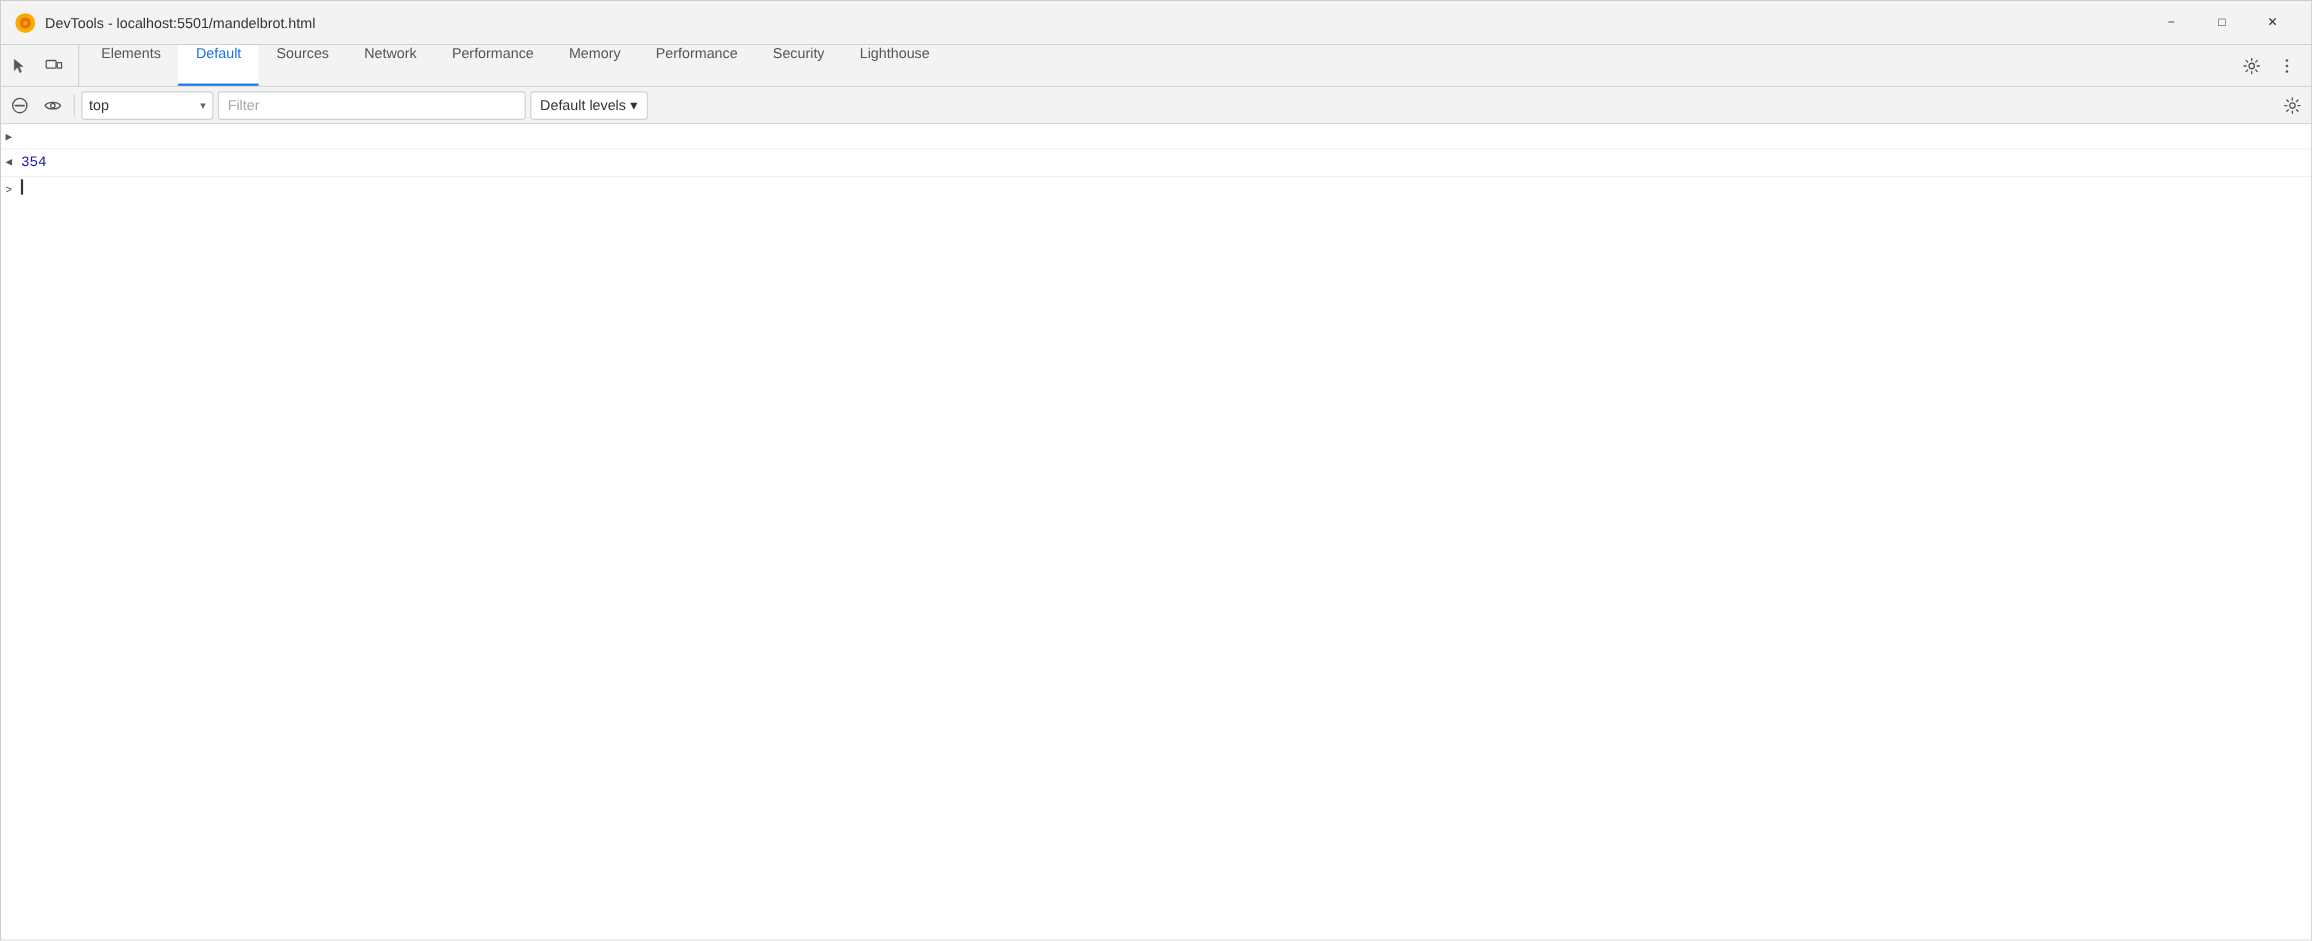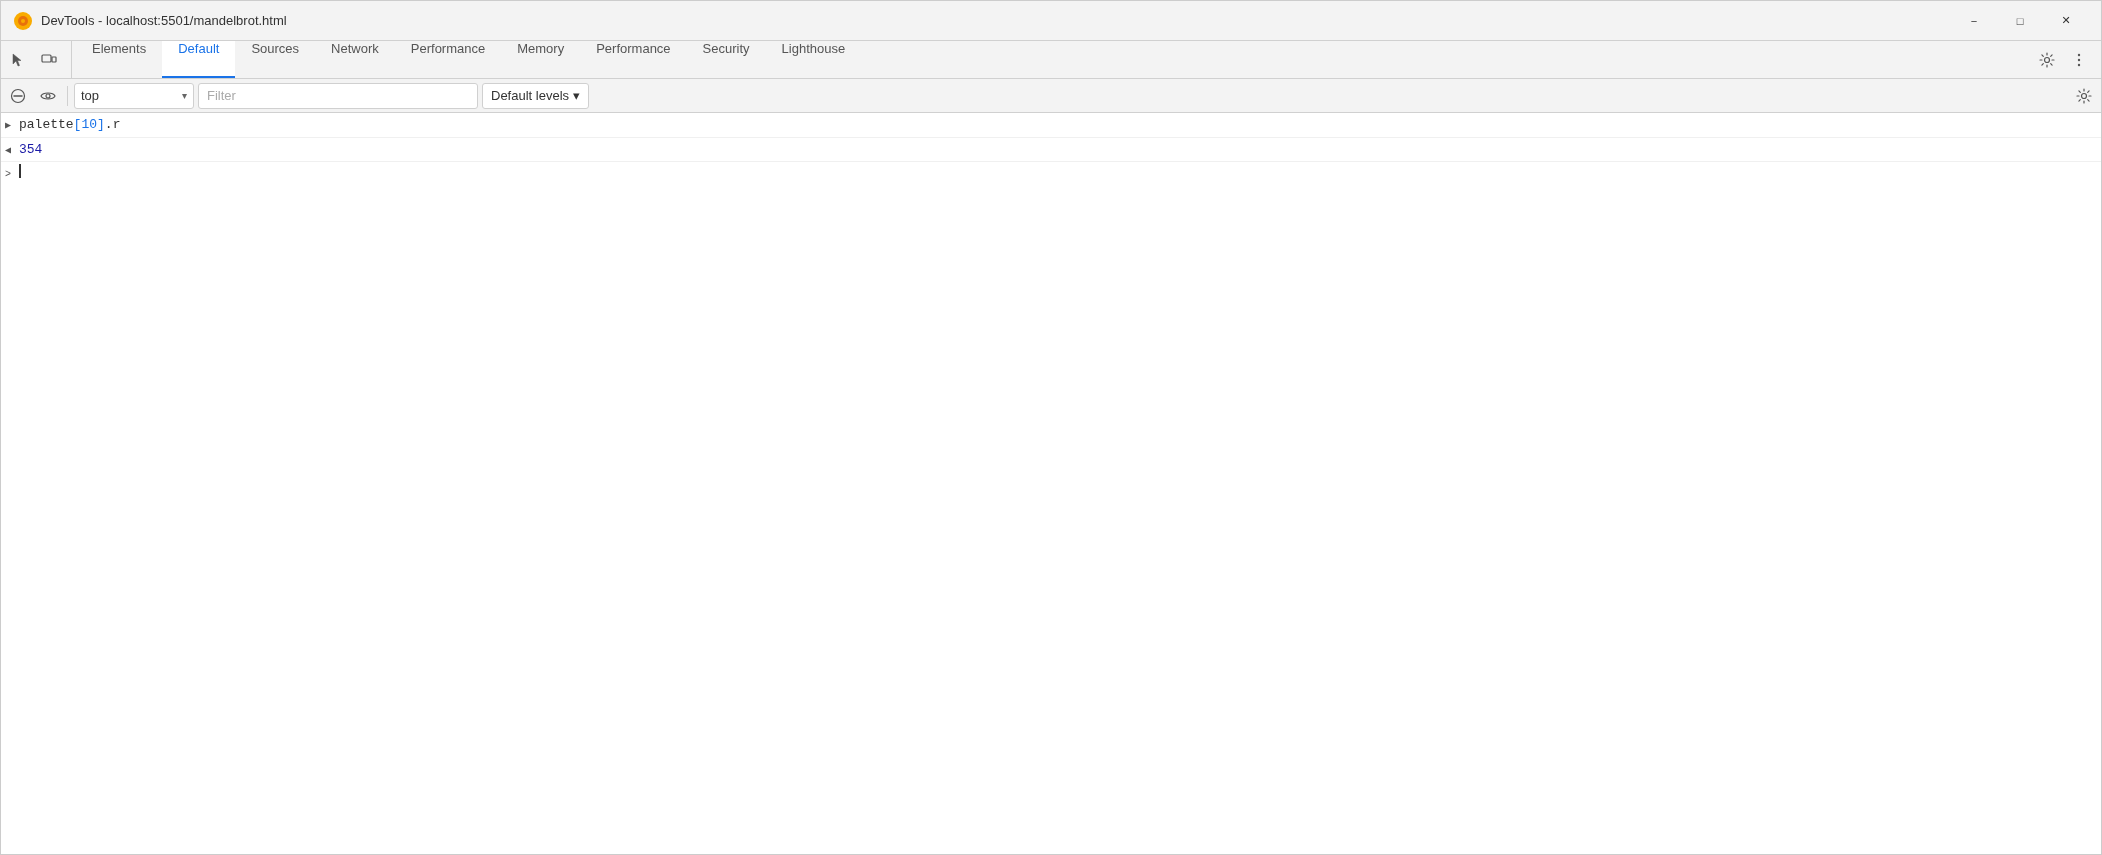--- a/index.html
+++ b/index.html
@@ -424,23 +424,20 @@
         <circle cx="8" cy="8" r="2.5" stroke="#555" stroke-width="1.2"></circle>
         <path d="M8 1 L8 3 M8 13 L8 15 M1 8 L3 8 M13 8 L15 8 M2.9 2.9 L4.3 4.3 M11.7 11.7 L13.1 13.1 M13.1 2.9 L11.7 4.3 M4.3 11.7 L2.9 13.1" stroke="#555" stroke-width="1.2" stroke-linecap="round"></path>
       </svg>
     </button>
   </div>
 
   <div class="console-output">
 
     <div class="console-entry">
       <span class="console-entry-arrow right">▶</span>
-      <span class="console-entry-content">
-        <span>palette</span><span style="color:#1a73e8;">[10]</span><span>.r</span>
-      </span>
     </div>
 
     <div class="console-entry">
       <span class="console-entry-arrow left">◀</span>
       <span class="console-value">354</span>
     </div>
 
     <div class="console-prompt">
       <span class="console-prompt-arrow">&gt;</span>
       <span class="console-cursor"></span>

